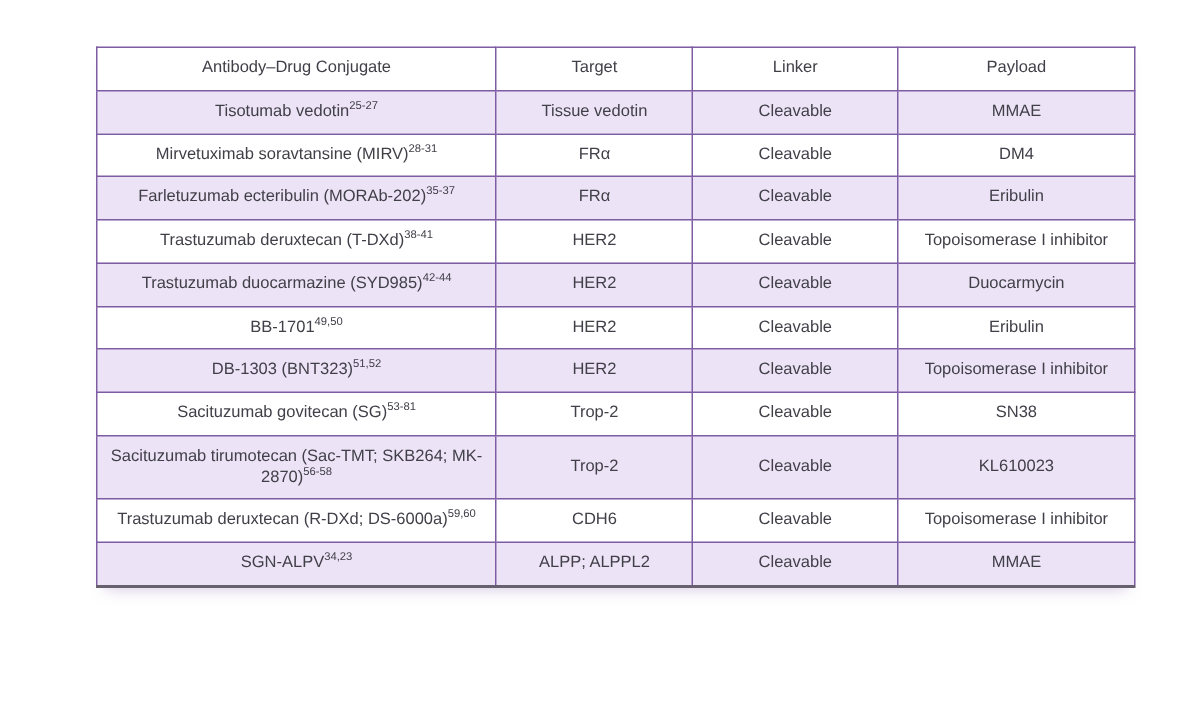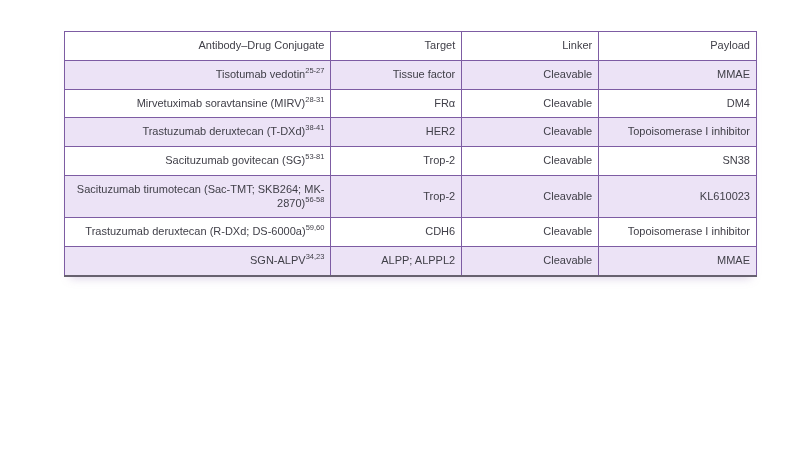--- a/index.html
+++ b/index.html
@@ -20,21 +20,21 @@
   table.adc-table {
     width: 100%;
     border-collapse: collapse;
     table-layout: fixed;
     background: #ffffff;
     box-shadow: 0 7px 9px -6px rgba(148, 118, 180, 0.35);
   }
   table.adc-table th,
   table.adc-table td {
     border: 1px solid #7d5ca3;
-    text-align: right;
+    text-align: center;
     vertical-align: middle;
     font-size: 11px;
     line-height: 1.25;
     color: #414049;
     padding: 7px 6px;
     font-weight: 400;
   }
   table.adc-table {
     border-bottom: 2px solid #67616f;
   }
@@ -71,32 +71,56 @@
       <tr>
         <th>Antibody–Drug Conjugate</th>
         <th>Target</th>
         <th>Linker</th>
         <th>Payload</th>
       </tr>
     </thead>
     <tbody>
         <tr>
           <td><span>Tisotumab vedotin</span><sup class="refs">25-27</sup></td>
-          <td>Tissue factor</td>
+          <td>Tissue vedotin</td>
           <td>Cleavable</td>
           <td>MMAE</td>
         </tr>
         <tr>
           <td><span>Mirvetuximab soravtansine (MIRV)</span><sup class="refs">28-31</sup></td>
           <td>FRα</td>
           <td>Cleavable</td>
           <td>DM4</td>
         </tr>
         <tr>
+          <td><span>Farletuzumab ecteribulin (MORAb-202)</span><sup class="refs">35-37</sup></td>
+          <td>FRα</td>
+          <td>Cleavable</td>
+          <td>Eribulin</td>
+        </tr>
+        <tr>
           <td><span>Trastuzumab deruxtecan (T-DXd)</span><sup class="refs">38-41</sup></td>
+          <td>HER2</td>
+          <td>Cleavable</td>
+          <td>Topoisomerase I inhibitor</td>
+        </tr>
+        <tr>
+          <td><span>Trastuzumab duocarmazine (SYD985)</span><sup class="refs">42-44</sup></td>
+          <td>HER2</td>
+          <td>Cleavable</td>
+          <td>Duocarmycin</td>
+        </tr>
+        <tr>
+          <td><span>BB-1701</span><sup class="refs">49,50</sup></td>
+          <td>HER2</td>
+          <td>Cleavable</td>
+          <td>Eribulin</td>
+        </tr>
+        <tr>
+          <td><span>DB-1303 (BNT323)</span><sup class="refs">51,52</sup></td>
           <td>HER2</td>
           <td>Cleavable</td>
           <td>Topoisomerase I inhibitor</td>
         </tr>
         <tr>
           <td><span>Sacituzumab govitecan (SG)</span><sup class="refs">53-81</sup></td>
           <td>Trop-2</td>
           <td>Cleavable</td>
           <td>SN38</td>
         </tr>

